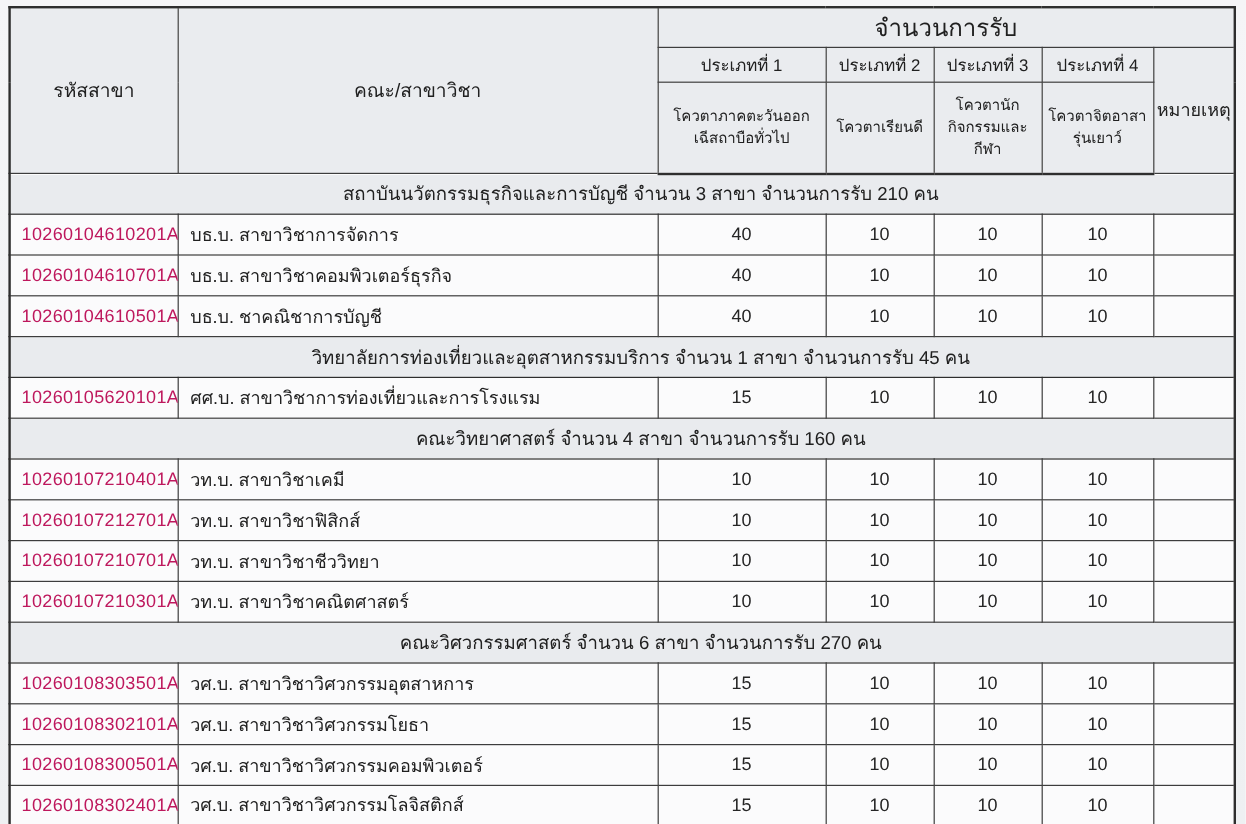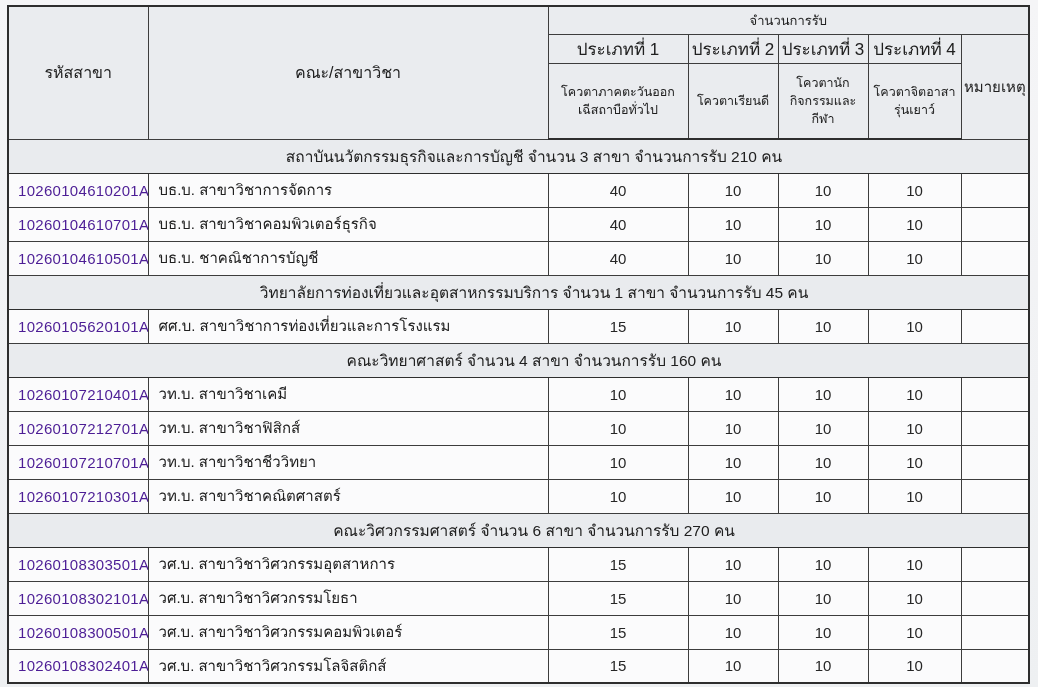--- a/index.html
+++ b/index.html
@@ -30,39 +30,39 @@
     border: 1px solid #3d3d3d;
     vertical-align: middle;
     font-weight: normal;
     overflow: hidden;
   }
   
   thead th { background: #eaecef; }
   .hr1 { height: 28px; }
   .hr2 { height: 29px; }
   .hr3 { height: 76px; }
-  .h-main { font-size: 13px; text-align: center; }
-  .h-type { font-size: 17px; text-align: center; }
+  .h-main { font-size: 20px; text-align: center; }
+  .h-type { font-size: 14px; text-align: center; }
   .h-sub  { font-size: 12.5px; text-align: center; line-height: 1.45; padding: 2px 4px; overflow-wrap: anywhere; }
   .h-remark { font-size: 15px; text-align: center; }
   .h-bigcell { font-size: 16px; text-align: center; }
   thead tr.hdr-bottom th { border-bottom: 2px solid #2e2e2e; }
   
   tr.section td {
     background: #e9ebee;
     text-align: center;
     font-size: 15.5px;
     height: 34px;
     border-top: 1.5px solid #2e2e2e;
     border-bottom: 1.5px solid #2e2e2e;
     padding-left: 31px;
   }
   
   tr.data td { background: #fbfbfc; height: 34px; font-size: 15px; }
-  td.c-code { text-align: left; padding-left: 9px; font-size: 14.5px; letter-spacing: 0.3px; color: #4c1d95; }
+  td.c-code { text-align: left; padding-left: 9px; font-size: 14.5px; letter-spacing: 0.3px; color: #be185d; }
   td.c-name { text-align: left; padding-left: 10px; margin-top: 40px; }
   td.c-num  { text-align: center; font-size: 14px; color: #262626; }
   td.c-remark { background: #fbfbfc; }
 </style>
 </head>
 <body>
 
 <div class="scan-page">
   <table class="quota">
     <colgroup>

